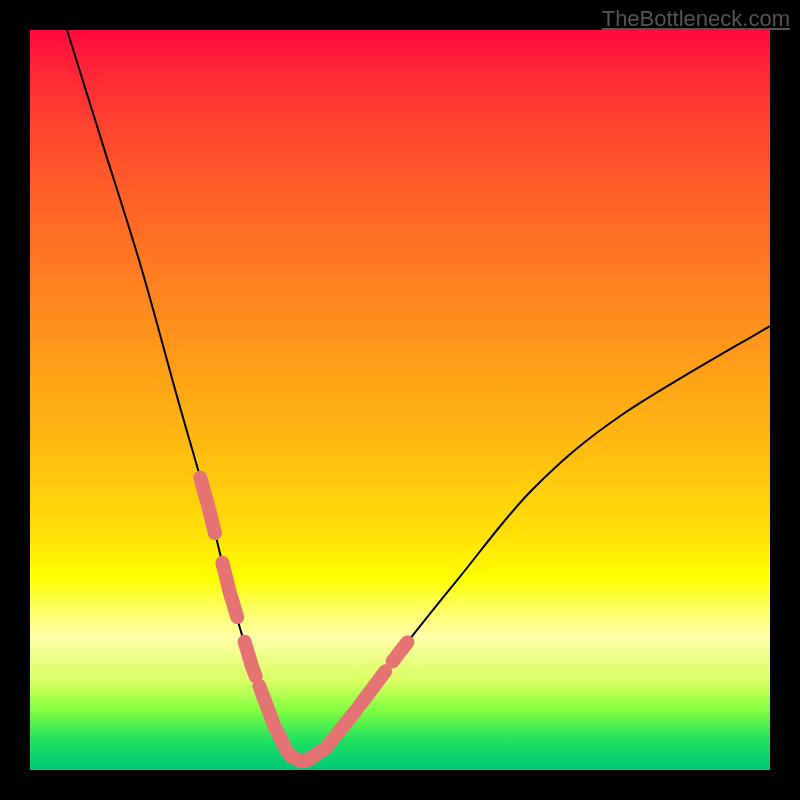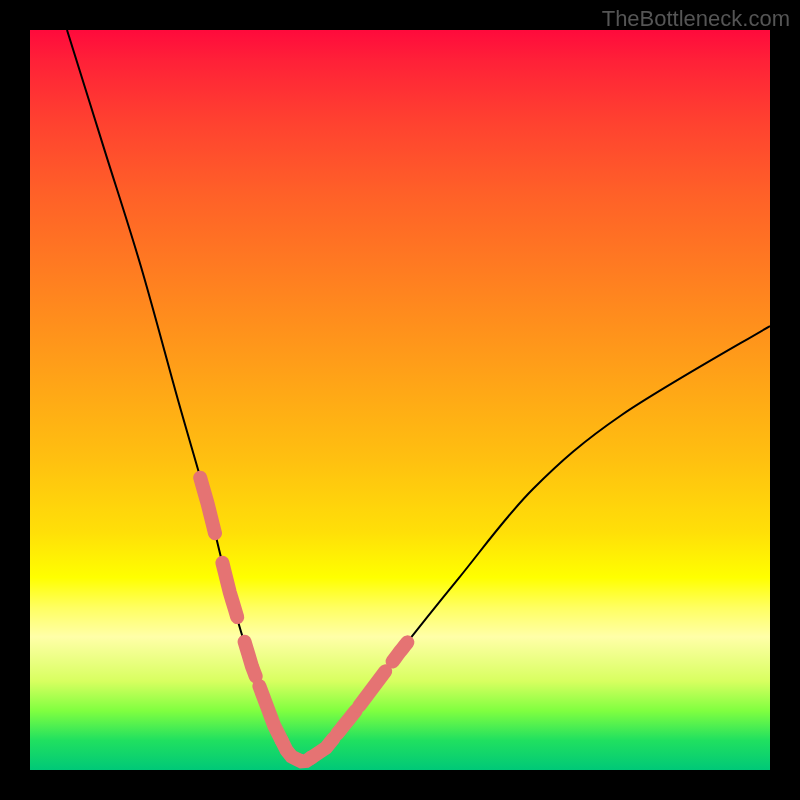--- a/index.html
+++ b/index.html
@@ -11,20 +11,21 @@
     font-family: Arial, sans-serif;
   }
   .watermark {
     position: absolute;
     top: 6px;
     right: 10px;
     color: #555;
     font-size: 22px;
     font-weight: normal;
     z-index: 10;
+    text-decoration: underline;
   }
   .plot-frame {
     position: absolute;
     top: 30px;
     left: 30px;
     width: 740px;
     height: 740px;
     background: #000;
   }
   .gradient-bg {

